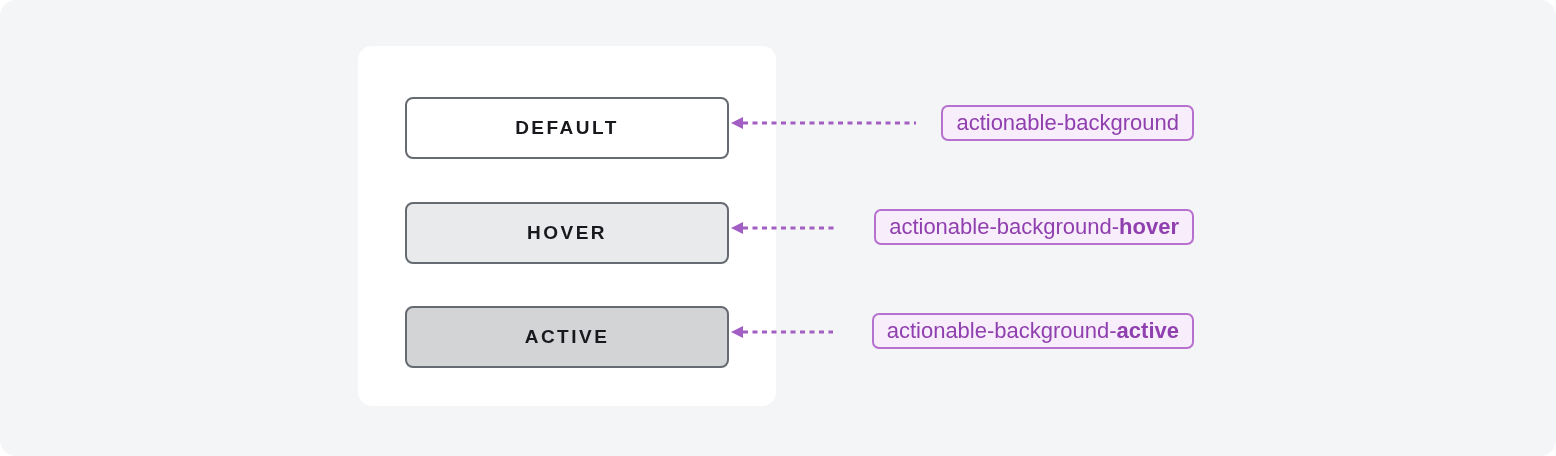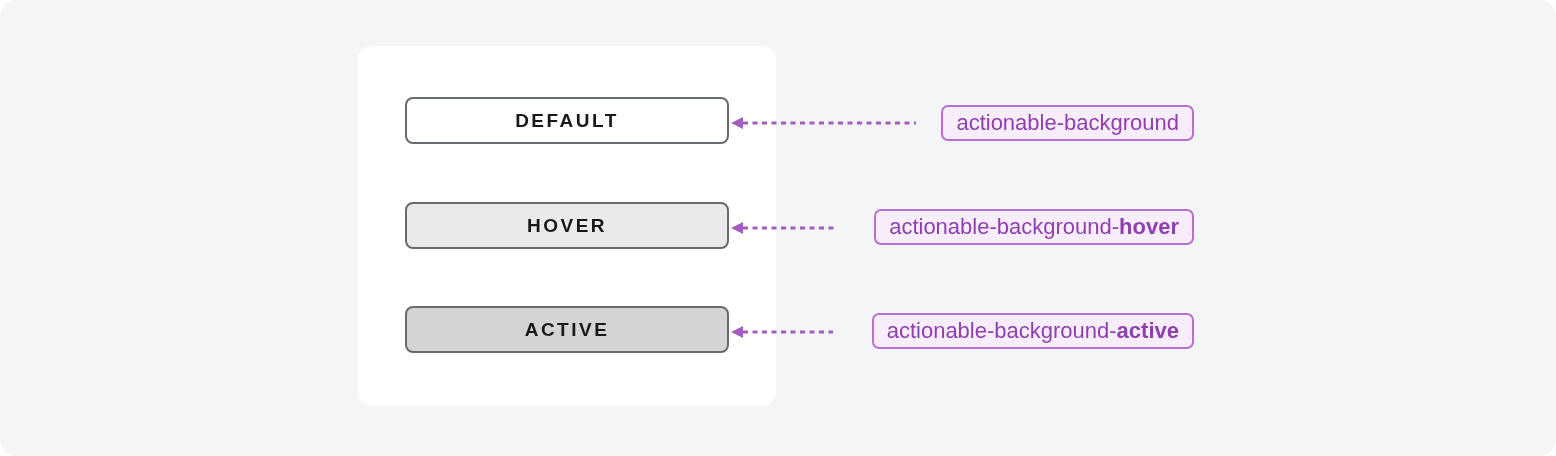--- a/index.html
+++ b/index.html
@@ -27,21 +27,21 @@
   .card{
     position:absolute;
     left:358px;top:46px;
     width:418px;height:360px;
     background:var(--card-bg);
     border-radius:14px;
   }
   .state-button{
     position:absolute;
     left:405px;
-    width:324px;height:47px;
+    width:324px;height:62px;
     box-sizing:border-box;
     border:2px solid var(--button-border);
     border-radius:8px;
     display:flex;align-items:center;justify-content:center;
     font-weight:700;font-size:19px;letter-spacing:2.5px;
     color:var(--button-text);
     cursor:pointer;
     padding:0;
   }
   .state-button.default{top:97px;background:var(--state-default-bg);}

